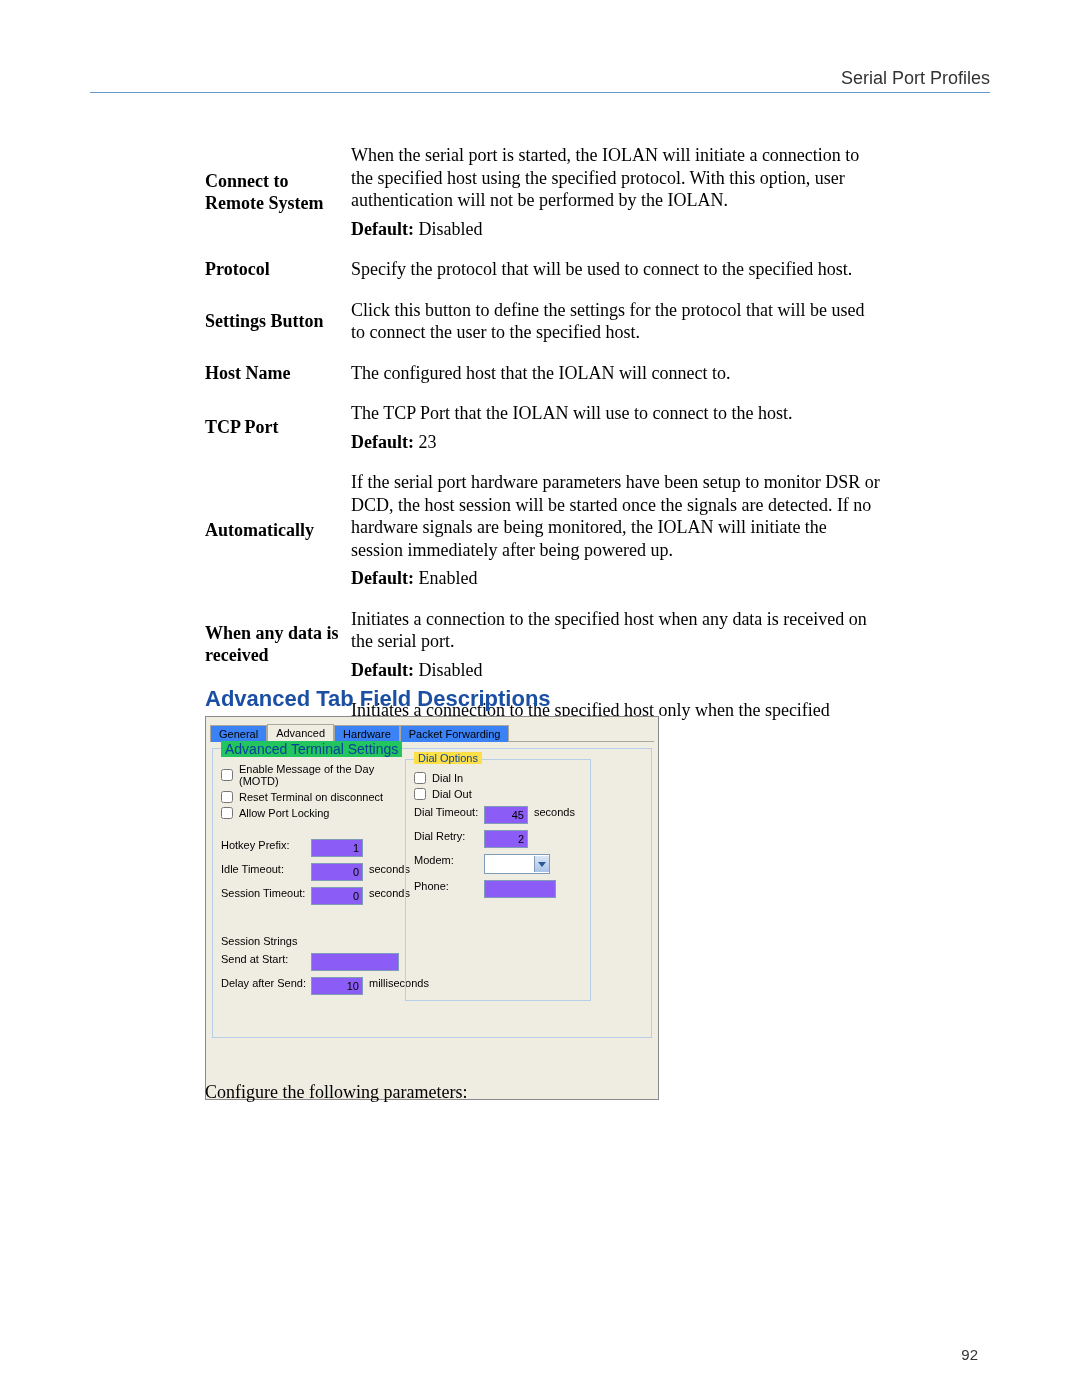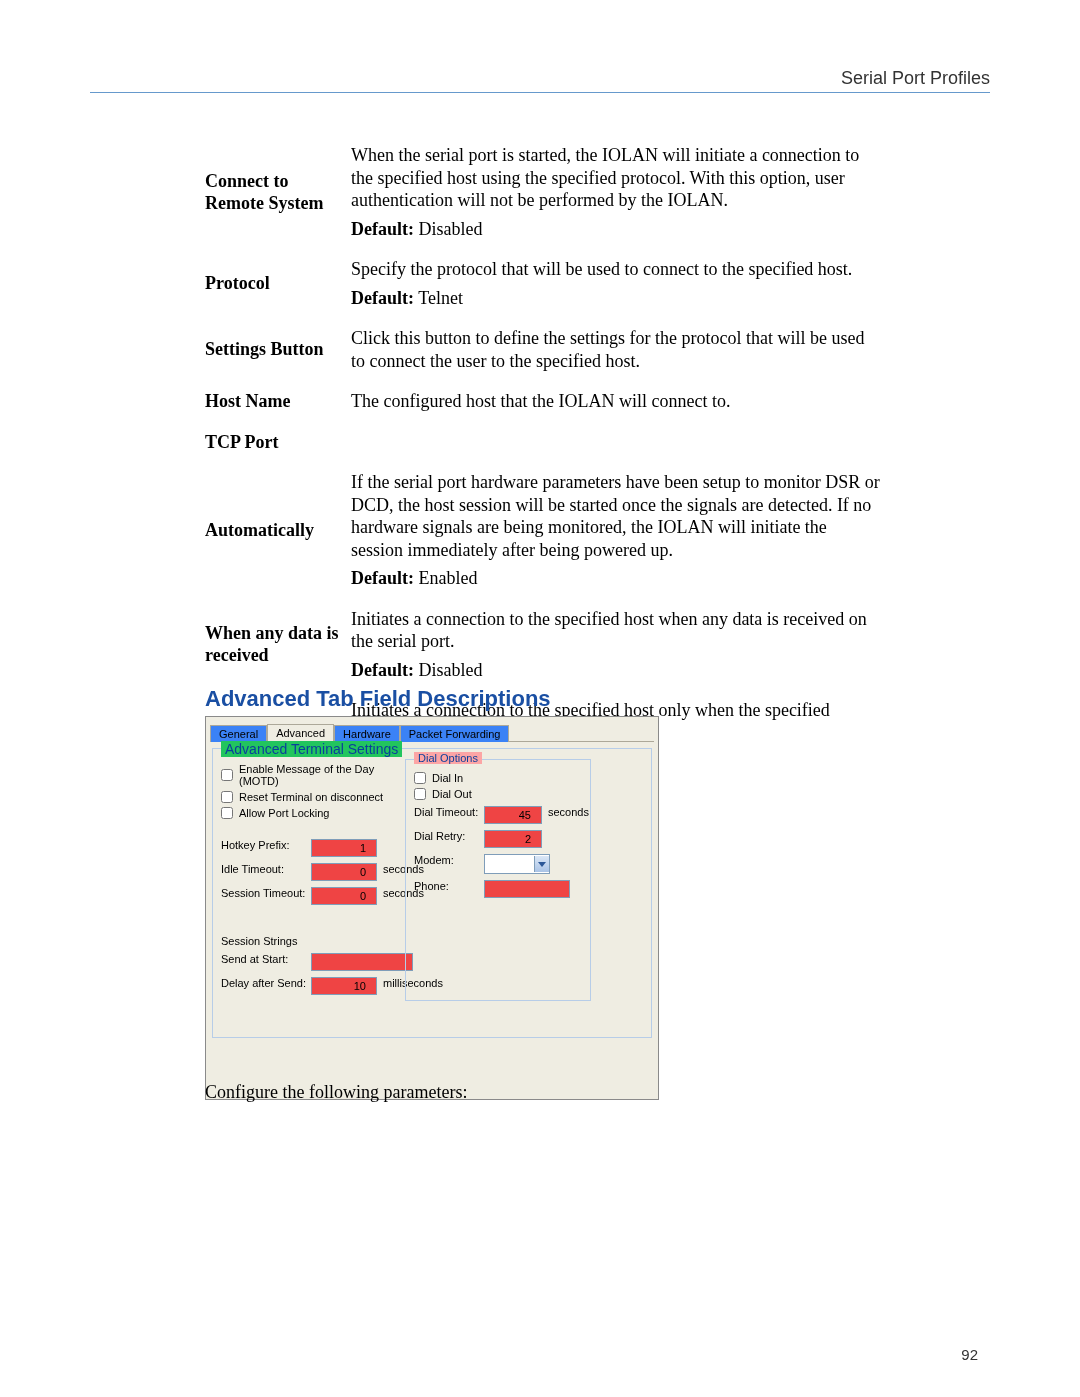--- a/index.html
+++ b/index.html
@@ -19,26 +19,26 @@
 .tabs{display:flex;align-items:flex-end;padding:4px 4px 0 4px;height:20px}
 .tab{padding:2px 8px;border:1px solid #aca899;border-bottom:none;background:#3b82f6;margin-right:0;position:relative;top:1px}
 .tab.active{background:#efede2;border-bottom:1px solid #efede2;font-weight:normal}
 .tabstrip-line{border-top:1px solid #aca899;margin:0 4px}
 .grp{border:1px solid #b7cde8;margin:6px;position:relative;padding:10px 8px 8px 8px}
 .grp-title{position:absolute;top:-8px;left:8px;background:#22c55e;padding:0 4px;color:#0a3f9b;font-size:14px}
 .grp-inner{display:flex}
 .col{flex:0 0 auto}
 .col.left{width:180px}
 .col.right{border:1px solid #b7cde8;padding:8px 8px 6px 8px;position:relative;margin-left:4px;width:168px}
-.col.right .subtitle{position:absolute;top:-8px;left:8px;background:#fca5a5;padding:0 4px;color:#0a3f9b;font-size:11px}
+.col.right .subtitle{position:absolute;top:-8px;left:8px;background:#fde047;padding:0 4px;color:#0a3f9b;font-size:11px}
 .chk{display:flex;align-items:center;margin:4px 0}
 .chk input{width:12px;height:12px;margin:0 6px 0 0;accent-color:#3a6ea5}
 .frow{display:flex;align-items:flex-start;margin:6px 0}
 .flabel{flex:0 0 90px}
-.finput{width:44px;height:16px;border:1px solid #7f9db9;background:#ef4444;text-align:right;padding:0 10px;font-family:Tahoma,Arial;font-size:11px}
+.finput{width:44px;height:16px;border:1px solid #7f9db9;background:#8b5cf6;text-align:right;padding:0 3px;font-family:Tahoma,Arial;font-size:11px}
 .finput.wide{width:64px;text-align:left}
 .funit{margin-left:6px}
 .sel{width:64px;height:18px;border:1px solid #7f9db9;background:#fff;display:inline-flex;align-items:center;justify-content:flex-end}
 .sel .caret{width:14px;height:16px;background:linear-gradient(#dbe7f6,#a9c3e6);border-left:1px solid #7f9db9;display:flex;align-items:center;justify-content:center}
 .sel .caret::after{content:"";border-left:4px solid transparent;border-right:4px solid transparent;border-top:5px solid #2b5797}
 .subgrp-title{color:#000;margin:6px 0 2px 0}
 
 .foot-text{position:absolute;top:1066px;left:205px;font-size:18px}
 .pagenum{position:absolute;bottom:50px;right:102px;font-family:Arial,Helvetica,sans-serif;font-size:15px;color:#333}
 </style>
@@ -56,40 +56,43 @@
 <div class="desc">
   <span>When the serial port is started, the IOLAN will initiate a connection to the specified host using the specified protocol. With this option, user authentication will not be performed by the IOLAN.</span>
   <div class="dl"><b>Default:</b> <span>Disabled</span></div>
 </div>
 </div>
 
 <div class="row">
 <div class="term">Protocol</div>
 <div class="desc">
   <span>Specify the protocol that will be used to connect to the specified host.</span>
-  <div class="dl"><b>Default:</b> <span>Telnet</span></div>
 </div>
 </div>
 
 <div class="row">
 <div class="term">Settings Button</div>
 <div class="desc">
   <span>Click this button to define the settings for the protocol that will be used to connect the user to the specified host.</span>
 </div>
 </div>
 
 <div class="row">
 <div class="term">Host Name</div>
 <div class="desc">
   <span>The configured host that the IOLAN will connect to.</span>
 </div>
 </div>
 
 <div class="row">
 <div class="term">TCP Port</div>
+<div class="desc">
+  <span>The TCP Port that the IOLAN will use to connect to the host.</span>
+  <div class="dl"><b>Default:</b> <span>23</span></div>
+</div>
 </div>
 
 <div class="row">
 <div class="term">Automatically</div>
 <div class="desc">
   <span>If the serial port hardware parameters have been setup to monitor DSR or DCD, the host session will be started once the signals are detected. If no hardware signals are being monitored, the IOLAN will initiate the session immediately after being powered up.</span>
   <div class="dl"><b>Default:</b> <span>Enabled</span></div>
 </div>
 </div>
 

